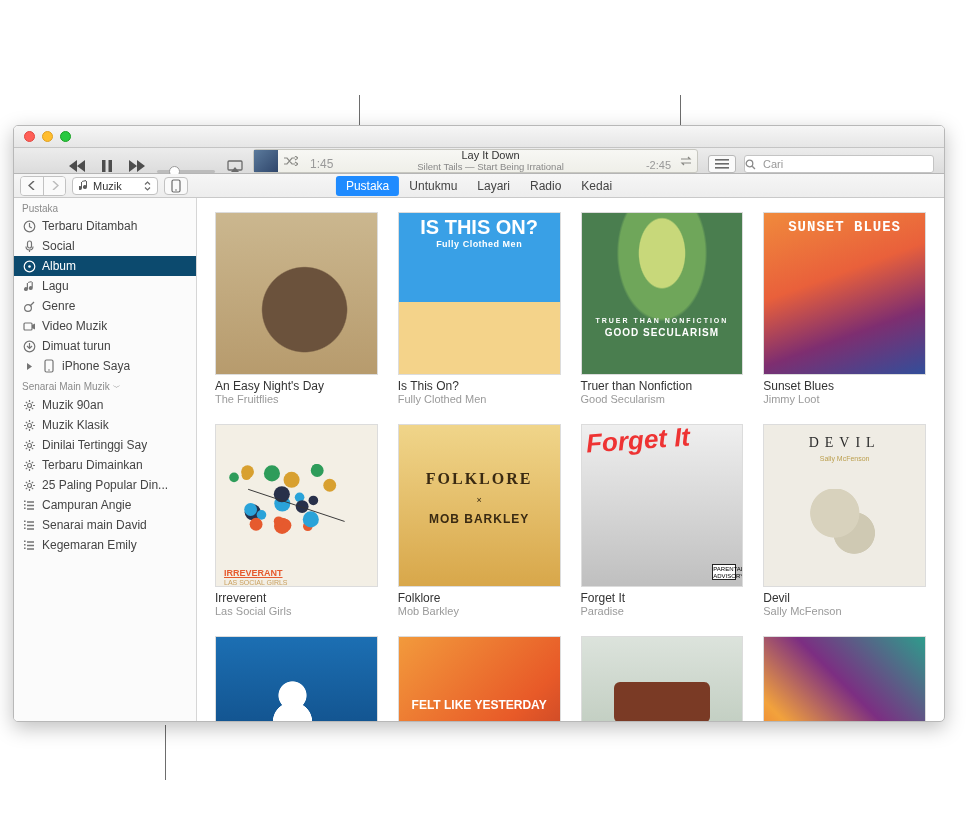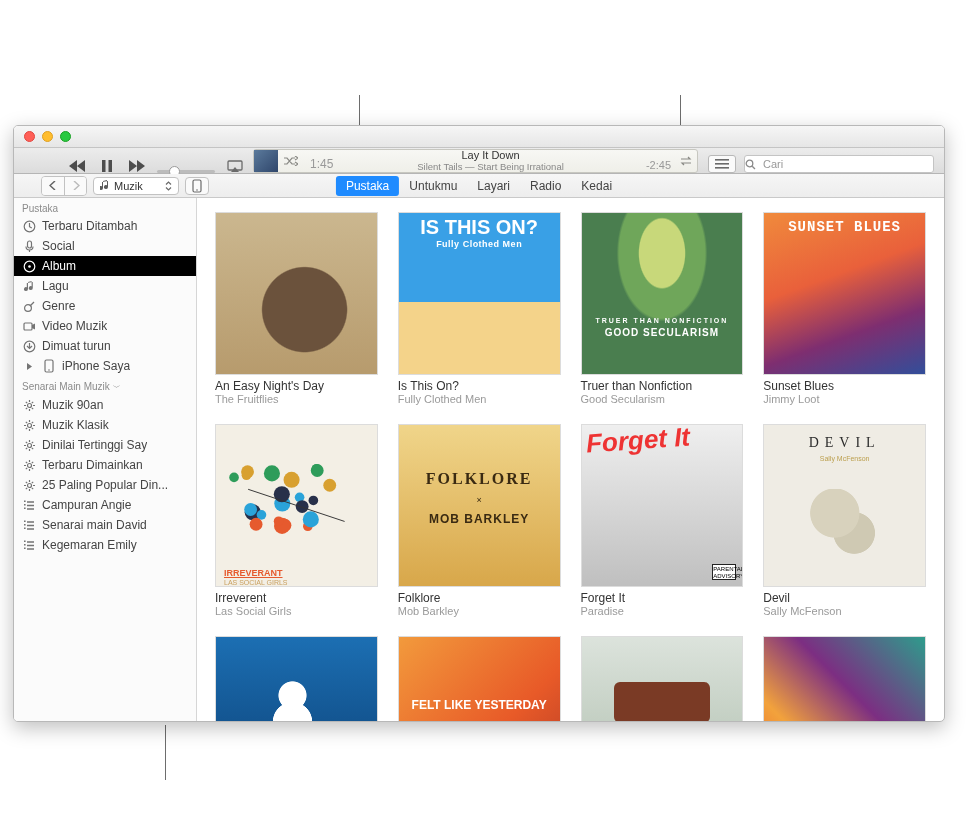--- a/index.html
+++ b/index.html
@@ -28,36 +28,36 @@
   .lcd-shuffle,.lcd-repeat{width:18px;text-align:center;color:#8a8a85;}
   .lcd-center{flex:1;text-align:center;line-height:11px;}
   .lcd-title{font-size:11px;color:#333;}
   .lcd-sub{font-size:9.5px;color:#888;}
   .lcd-time-l{position:absolute;left:56px;bottom:1px;font-size:12px;color:#999}
   .lcd-time-r{position:absolute;right:26px;bottom:1px;font-size:11px;color:#999}
   .queue-btn{width:28px;height:18px;border:1px solid #b8b8b8;border-radius:3px;background:#fafafa;margin-right:8px;display:flex;align-items:center;justify-content:center;}
   .search{width:190px;height:18px;border:1px solid #c4c4c4;border-radius:3px;background:#fff;display:flex;align-items:center;margin-right:10px;font-size:11px;color:#999;}
   .search .mag{width:18px;text-align:center;color:#8a8a8a;}
 
-  .navbar{height:24px;background:linear-gradient(#f6f6f6,#ededed); border-bottom:1px solid #c9c9c9; display:flex;align-items:center;position:relative;padding-left:21px;}
+  .navbar{height:24px;background:linear-gradient(#f6f6f6,#ededed); border-bottom:1px solid #c9c9c9; display:flex;align-items:center;position:relative;}
   .histbtns{display:flex;margin-left:6px;border:1px solid #c2c2c2;border-radius:4px;overflow:hidden;}
   .histbtns div{width:22px;height:18px;display:flex;align-items:center;justify-content:center;background:#fafafa;color:#666;font-size:10px;}
   .histbtns div+div{border-left:1px solid #c2c2c2;}
   .media-sel{margin-left:6px;height:18px;border:1px solid #c2c2c2;border-radius:4px;background:#fff;display:flex;align-items:center;padding:0 6px;gap:5px;font-size:11px;color:#333;min-width:86px;justify-content:space-between;}
   .dev-btn{margin-left:6px;width:24px;height:18px;border:1px solid #c2c2c2;border-radius:4px;background:#fafafa;display:flex;align-items:center;justify-content:center;color:#666;}
   .tabs{position:absolute;left:50%;transform:translateX(-50%);display:flex;gap:0px;font-size:12px;}
   .tab{padding:3px 10px;color:#444;border-radius:3px;}
   .tab.active{background:#1f8bff;color:#fff;}
 
   .body{display:flex;height:calc(100% - 72px);}
   .sidebar{width:183px;background:#fbfbfb;border-right:1px solid #d6d6d6;overflow:hidden;font-size:12px;color:#444;}
   .sb-head{font-size:10px;color:#8b8b8b;padding:5px 8px 2px;}
   .sb-item{display:flex;align-items:center;gap:6px;height:20px;padding:0 8px;}
   .sb-item .ic{width:14px;height:14px;display:flex;align-items:center;justify-content:center;color:#747474;}
-  .sb-item.selected{background:#000000;color:#fff;}
+  .sb-item.selected{background:#0c4a6e;color:#fff;}
   .sb-item.selected .ic{color:#fff;}
   .sb-item .txt{white-space:nowrap;overflow:hidden;text-overflow:ellipsis;}
   .sb-disclose{font-size:8px;color:#8a8a8a;margin-left:3px;}
 
   .content{flex:1;overflow:auto;padding:14px 18px;}
   .grid{display:grid;grid-template-columns:repeat(4,1fr);gap:18px 20px;}
   .card{}
   .cover{width:100%;aspect-ratio:1/1;border:1px solid #dcdcdc;display:flex;align-items:center;justify-content:center;color:#fff;text-align:center;font-weight:600;overflow:hidden;position:relative;}
   .ttl{font-size:12px;color:#333;margin-top:4px;line-height:14px;}
   .art{font-size:11px;color:#9a9a9a;line-height:13px;}

